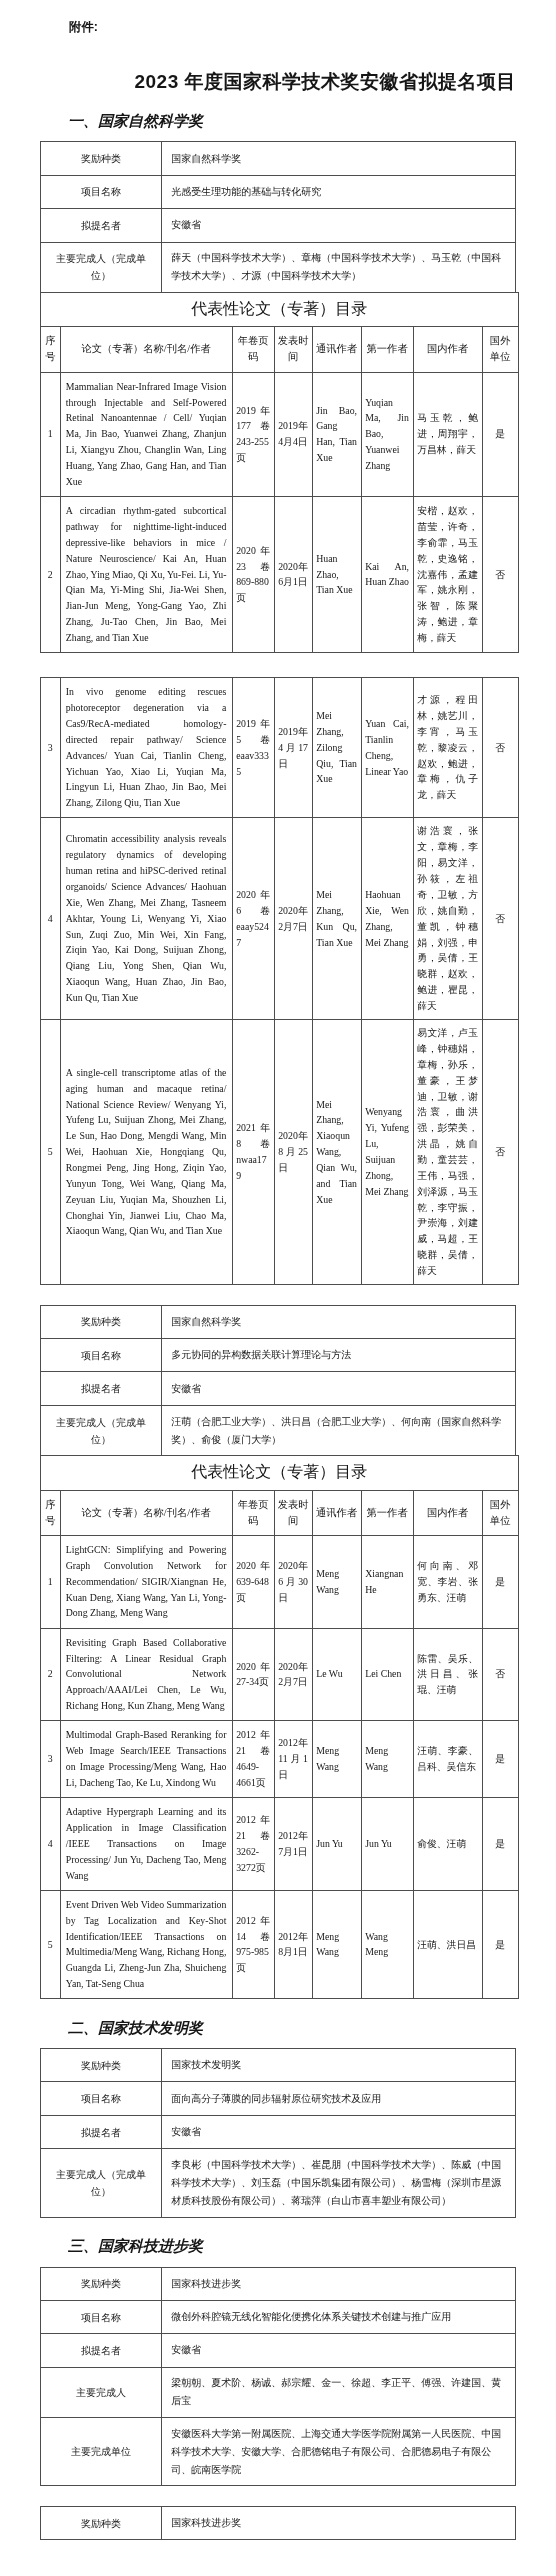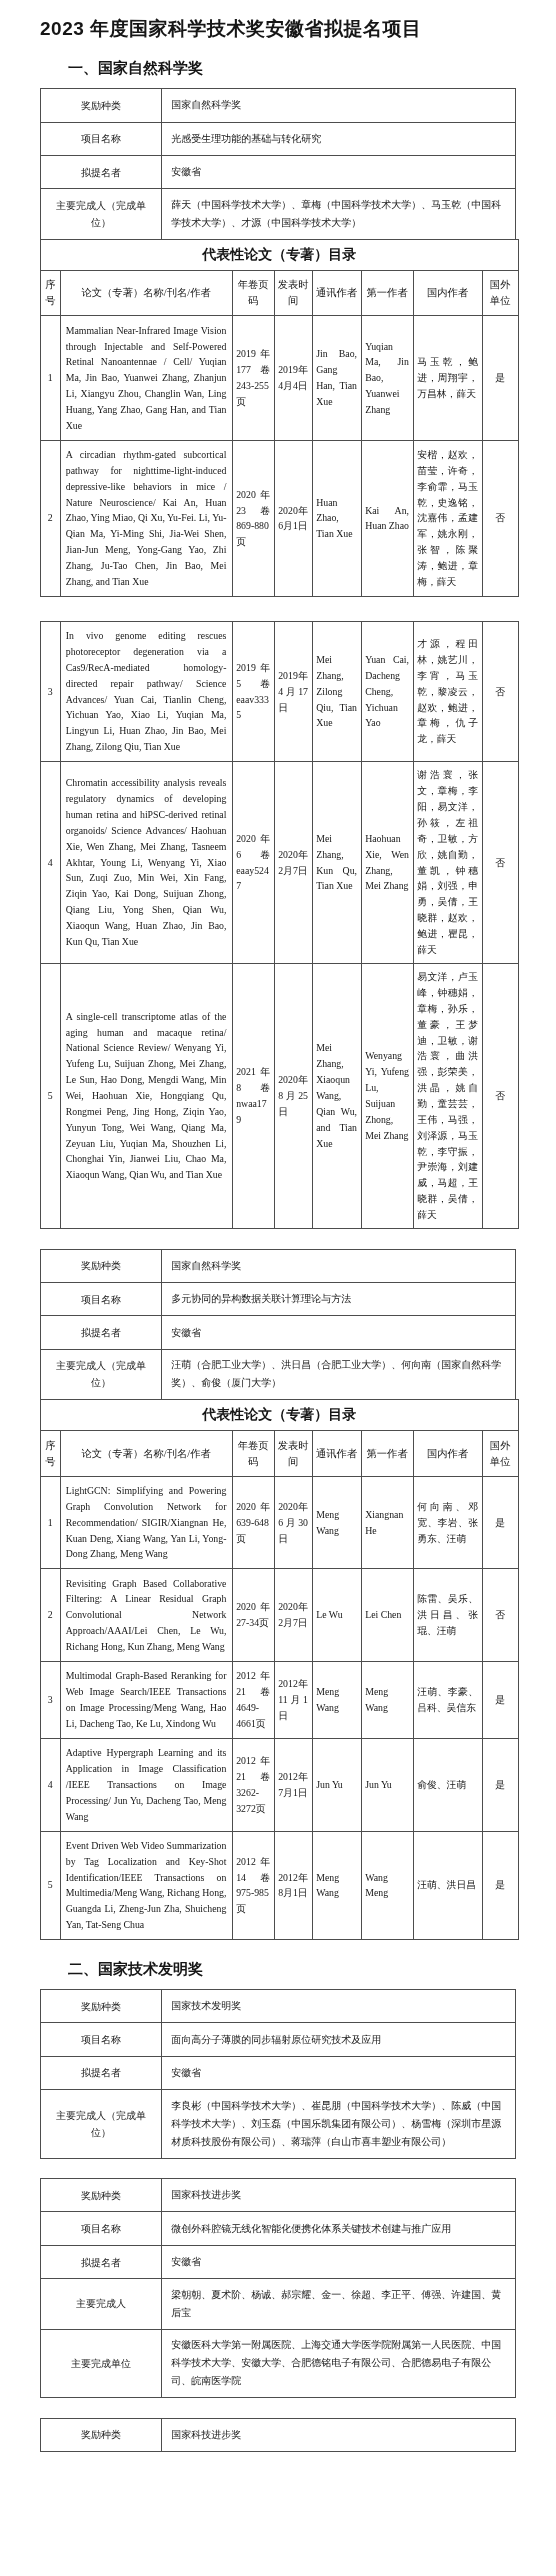--- a/index.html
+++ b/index.html
@@ -1,42 +1,43 @@
 <!DOCTYPE html>
 <html lang="zh" style="font-size:8.2px"><head>
 <meta charset="utf-8">
 <style>
   html,body{margin:0;padding:0;background:#f2f2f2;}
   body{width:556px;font-family:"Liberation Serif","DejaVu Serif",serif;color:#161616;}
   .page{width:556px;min-height:3458px;background:#ffffff;box-sizing:border-box;padding:15.5px 40px 36px 40px;}
   .attachment{font-family:"Liberation Sans","DejaVu Sans",sans-serif;font-weight:bold;font-size:12.4px;margin:3.1px 0 33px 29px;}
-  .title{font-family:"Liberation Sans","DejaVu Sans",sans-serif;font-weight:bold;font-size:19px;text-align:left;margin:0 0 15.5px 0;letter-spacing:0.5px;}
-  .sec{font-family:"Liberation Sans","DejaVu Sans",sans-serif;font-weight:bold;font-size:15px;margin:17.5px 0 10.3px 28px;}
+  .title{font-family:"Liberation Sans","DejaVu Sans",sans-serif;font-weight:bold;font-size:19px;text-align:right;margin:0 0 15.5px 0;letter-spacing:0.5px;}
+  .sec{font-family:"Liberation Sans","DejaVu Sans",sans-serif;font-weight:bold;font-size:15px;margin:17.5px 0 10.3px 28px;font-style:italic;}
   .tblock{margin:0 0 19.6px 0;}
   table{width:100%;border-collapse:collapse;table-layout:fixed;background:#fff;}
   td{border:1px solid #4d4d4d;vertical-align:middle;word-break:break-word;}
   
   .itable .lbl{width:121px;text-align:center;font-size:10px;line-height:1.7;padding:7.7px 11.3px;}
   .itable .val{font-size:10px;line-height:1.8;padding:6.7px 9.3px;text-align:left;}
   
   .ptable{margin-top:-1px;}
-  .cap td{text-align:center;font-family:"Liberation Sans","DejaVu Sans",sans-serif;font-weight:bold;font-size:14px;padding:6.2px 3.1px;}
+  .cap td{text-align:center;font-family:"Liberation Sans","DejaVu Sans",sans-serif;font-weight:normal;font-size:16px;padding:6.2px 3.1px;}
   .ph td{text-align:center;font-size:10.3px;line-height:1.55;padding:6.2px 2.6px;}
   .pr td{font-size:9.8px;line-height:1.62;padding:5.2px 3.6px;}
   .pr .t{text-align:justify;text-align-last:left;padding:6.2px 5.2px;margin-left:7px;}
   .pr .j{text-align:justify;text-align-last:left;}
   .pr .c{text-align:center;}
   .pbreak{height:24px;}
   .c{text-align:center;}
 </style>
 </head>
 <body>
 
 <div class="page">
 
+  <div class="attachment">附件:</div>
   <div class="title">2023 年度国家科学技术奖安徽省拟提名项目</div>
 
   <div class="sec">一、国家自然科学奖</div>
 
   <div class="tblock">
     <table class="itable">
       <colgroup>
           <col style="width:121px">
           <col>
         </colgroup>
@@ -121,21 +122,21 @@
           <col style="width:69px">
           <col style="width:36px">
       </colgroup>
       <tbody>
         <tr class="pr">
           <td class="c">3</td>
           <td class="t">In vivo genome editing rescues photoreceptor degeneration via a Cas9/RecA-mediated homology-directed repair pathway/ Science Advances/ Yuan Cai, Tianlin Cheng, Yichuan Yao, Xiao Li, Yuqian Ma, Lingyun Li, Huan Zhao, Jin Bao, Mei Zhang, Zilong Qiu, Tian Xue</td>
           <td class="j">2019年5卷eaav3335</td>
           <td class="j">2019年4月17日</td>
           <td class="j">Mei Zhang, Zilong Qiu, Tian Xue</td>
-          <td class="j">Yuan Cai, Dacheng Cheng, Yichuan Yao</td>
+          <td class="j">Yuan Cai, Tianlin Cheng, Linear Yao</td>
           <td class="j">才源，程田林，姚艺川，李宵，马玉乾，黎凌云，赵欢，鲍进，章梅，仇子龙，薛天</td>
           <td class="c">否</td>
         </tr>
         <tr class="pr">
           <td class="c">4</td>
           <td class="t">Chromatin accessibility analysis reveals regulatory dynamics of developing human retina and hiPSC-derived retinal organoids/ Science Advances/ Haohuan Xie, Wen Zhang, Mei Zhang, Tasneem Akhtar, Young Li, Wenyang Yi, Xiao Sun, Zuqi Zuo, Min Wei, Xin Fang, Ziqin Yao, Kai Dong, Suijuan Zhong, Qiang Liu, Yong Shen, Qian Wu, Xiaoqun Wang, Huan Zhao, Jin Bao, Kun Qu, Tian Xue</td>
           <td class="j">2020年6卷eaay5247</td>
           <td class="j">2020年2月7日</td>
           <td class="j">Mei Zhang, Kun Qu, Tian Xue</td>
           <td class="j">Haohuan Xie, Wen Zhang, Mei Zhang</td>
@@ -283,20 +284,21 @@
           <td class="val">安徽省</td>
         </tr>
         <tr>
           <td class="lbl">主要完成人（完成单位）</td>
           <td class="val">李良彬（中国科学技术大学）、崔昆朋（中国科学技术大学）、陈威（中国科学技术大学）、刘玉磊（中国乐凯集团有限公司）、杨雪梅（深圳市星源材质科技股份有限公司）、蒋瑞萍（白山市喜丰塑业有限公司）</td>
         </tr>
       </tbody>
     </table>
   </div>
 
+  <div class="sec">三、国家科技进步奖</div>
 
   <div class="tblock">
     <table class="itable">
       <colgroup>
           <col style="width:121px">
           <col>
         </colgroup>
       <tbody>
         <tr>
             <td class="lbl">奖励种类</td>

